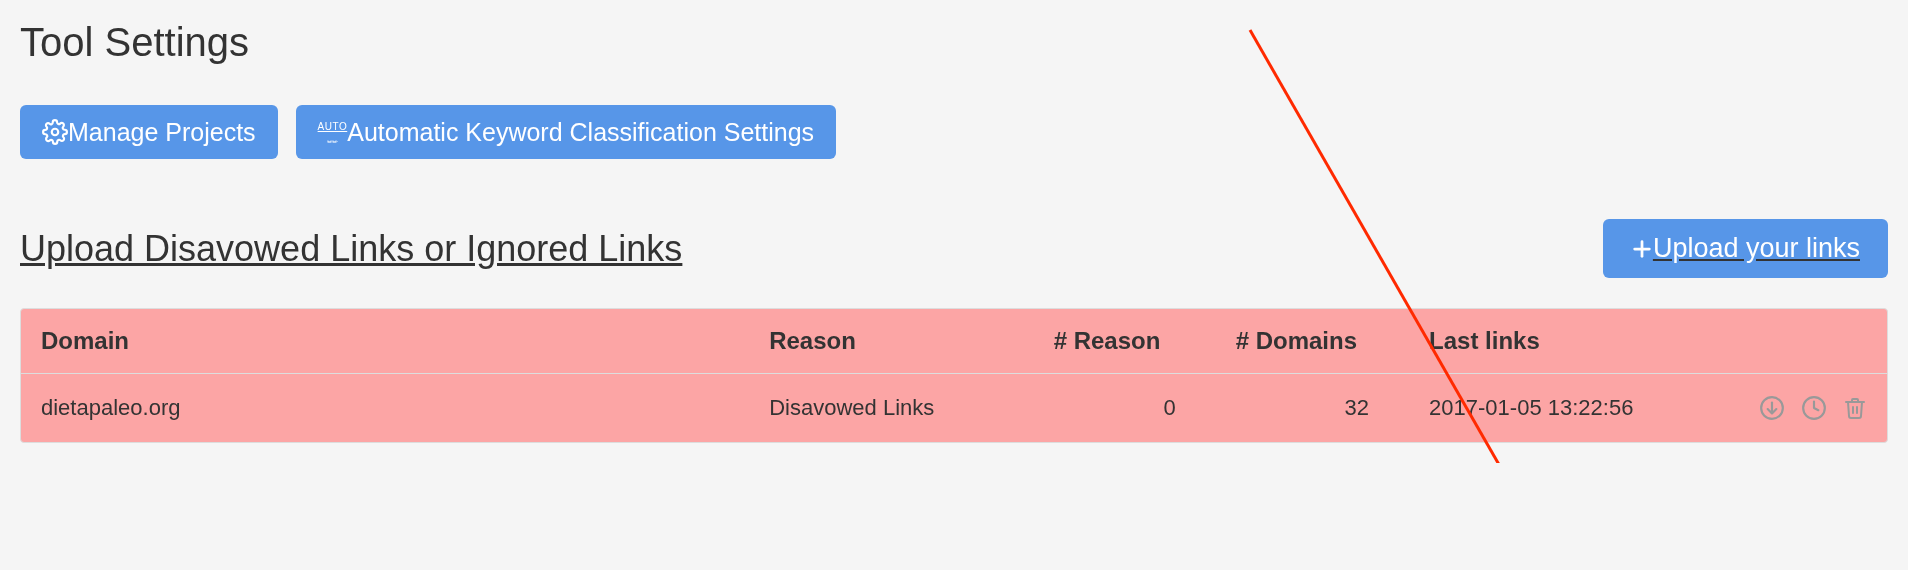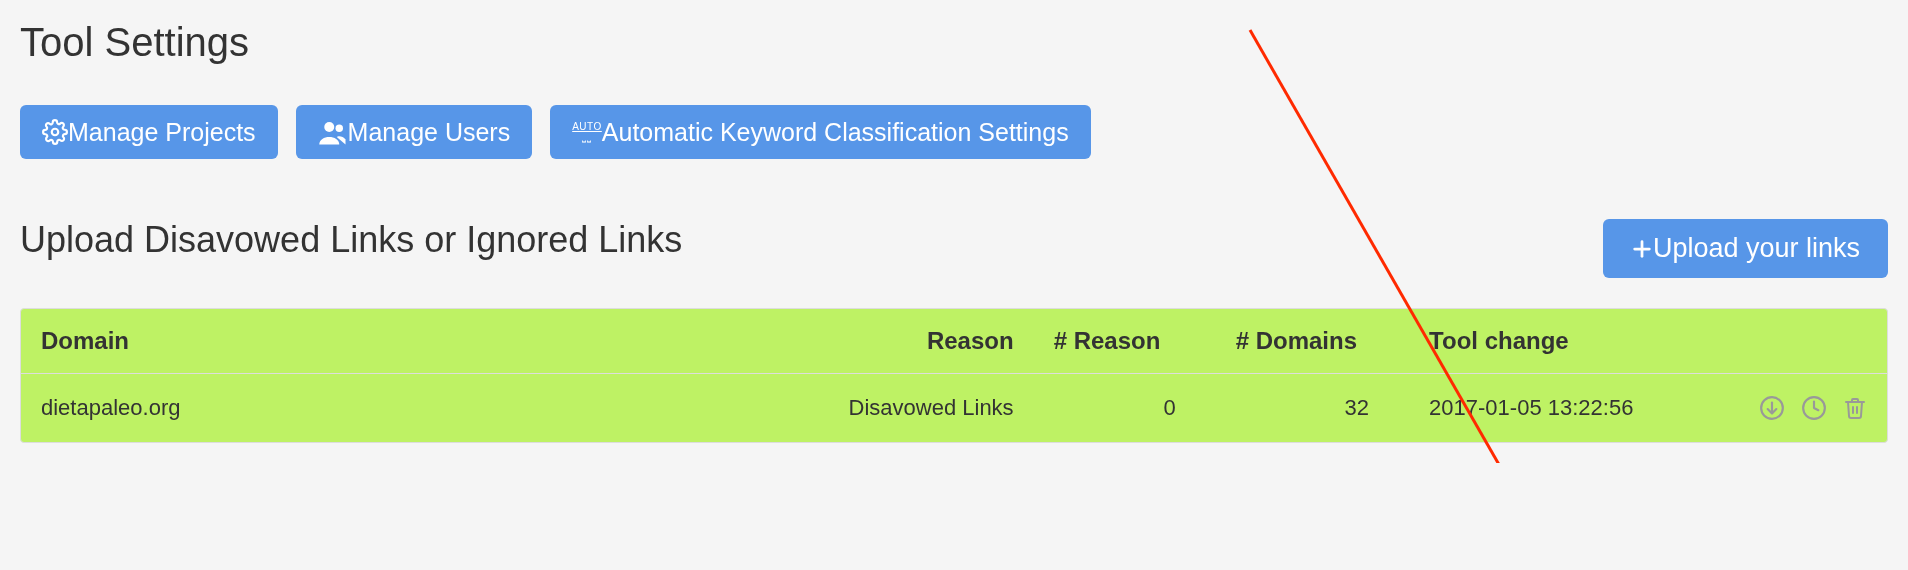--- a/index.html
+++ b/index.html
@@ -35,44 +35,45 @@
     cursor: pointer;
     line-height: 1;
   }
   .btn-icon {
     display: inline-flex;
     align-items: center;
     justify-content: center;
   }
   .section-row {
     display: flex;
-    align-items: flex-start;
+    align-items: center;
     justify-content: space-between;
     margin-bottom: 30px;
+    text-decoration: underline;
   }
   .section-title {
     font-size: 36px;
     font-weight: 400;
     color: #333;
   }
   .upload-btn {
     display: inline-flex;
     align-items: center;
     background: #5796e8;
     color: #fff;
     border: none;
     border-radius: 6px;
     padding: 16px 28px;
     font-size: 27px;
     font-weight: 400;
     cursor: pointer;
     line-height: 1;
   }
   .table-wrap {
-    background: #bef264;
+    background: #fca5a5;
     border: 1px solid #ddd;
     border-radius: 4px;
     overflow: hidden;
   }
   table {
     width: 100%;
     border-collapse: collapse;
   }
   thead th {
     text-align: left;
@@ -81,21 +82,21 @@
     color: #333;
     padding: 18px 20px;
     border-bottom: 1px solid #ddd;
   }
   tbody td {
     font-size: 22px;
     color: #333;
     padding: 20px 20px;
   }
   .col-domain { width: 640px; }
-  .col-reason { width: 250px; text-align: right; }
+  .col-reason { width: 250px; }
   .col-links  { width: 160px; text-align: right; }
   .col-domains{ width: 170px; text-align: right; }
   .col-last   { width: 260px; }
   .col-actions{ width: 160px; }
   thead th.col-links, thead th.col-domains { text-align: left; }
   tbody td.col-links, tbody td.col-domains { text-align: right; padding-right: 40px;}
   .actions {
     display: flex;
     gap: 16px;
     justify-content: flex-end;
@@ -136,31 +137,20 @@
   <button class="btn">
     <span class="btn-icon">
       <svg width="26" height="26" viewBox="0 0 24 24" fill="none" stroke="white" stroke-width="2" stroke-linecap="round" stroke-linejoin="round">
           <circle cx="12" cy="12" r="3"></circle>
           <path d="M19.4 15a1.65 1.65 0 0 0 .33 1.82l.06.06a2 2 0 1 1-2.83 2.83l-.06-.06a1.65 1.65 0 0 0-1.82-.33 1.65 1.65 0 0 0-1 1.51V21a2 2 0 0 1-4 0v-.09a1.65 1.65 0 0 0-1-1.51 1.65 1.65 0 0 0-1.82.33l-.06.06a2 2 0 1 1-2.83-2.83l.06-.06a1.65 1.65 0 0 0 .33-1.82 1.65 1.65 0 0 0-1.51-1H3a2 2 0 0 1 0-4h.09a1.65 1.65 0 0 0 1.51-1 1.65 1.65 0 0 0-.33-1.82l-.06-.06a2 2 0 1 1 2.83-2.83l.06.06a1.65 1.65 0 0 0 1.82.33 1.65 1.65 0 0 0 1-1.51V3a2 2 0 0 1 4 0v.09a1.65 1.65 0 0 0 1 1.51 1.65 1.65 0 0 0 1.82-.33l.06-.06a2 2 0 1 1 2.83 2.83l-.06.06a1.65 1.65 0 0 0-.33 1.82 1.65 1.65 0 0 0 1.51 1H21a2 2 0 0 1 0 4h-.09a1.65 1.65 0 0 0-1.51 1z"></path>
         </svg>
     </span>
     <span>Manage Projects</span>
   </button>
 
-  <button class="btn">
-    <span class="btn-icon">
-      <svg width="30" height="26" viewBox="0 0 24 20" fill="white">
-          <circle cx="9" cy="6" r="4"></circle>
-          <circle cx="17" cy="7" r="3"></circle>
-          <path d="M1 20c0-4 4-6 8-6s8 2 8 6"></path>
-          <path d="M15 14c1-1 5-1 7 2v4"></path>
-        </svg>
-    </span>
-    <span>Manage Users</span>
-  </button>
 
   <button class="btn">
     <span class="btn-icon auto-badge">
       <span>AUTO</span>
         <span class="dashes">⎵⎵</span>
     </span>
     <span>Automatic Keyword Classification Settings</span>
   </button>
 </div>
 
@@ -178,21 +168,21 @@
 </div>
 
 <div class="table-wrap">
   <table>
     <thead>
       <tr>
         <th class="col-domain">Domain</th>
         <th class="col-reason">Reason</th>
         <th class="col-links"># Reason</th>
         <th class="col-domains"># Domains</th>
-        <th class="col-last">Tool change</th>
+        <th class="col-last">Last links</th>
         <th class="col-actions"></th>
       </tr>
     </thead>
     <tbody>
       <tr>
         <td class="col-domain">dietapaleo.org</td>
         <td class="col-reason">Disavowed Links</td>
         <td class="col-links">0</td>
         <td class="col-domains">32</td>
         <td class="col-last">2017-01-05 13:22:56</td>

